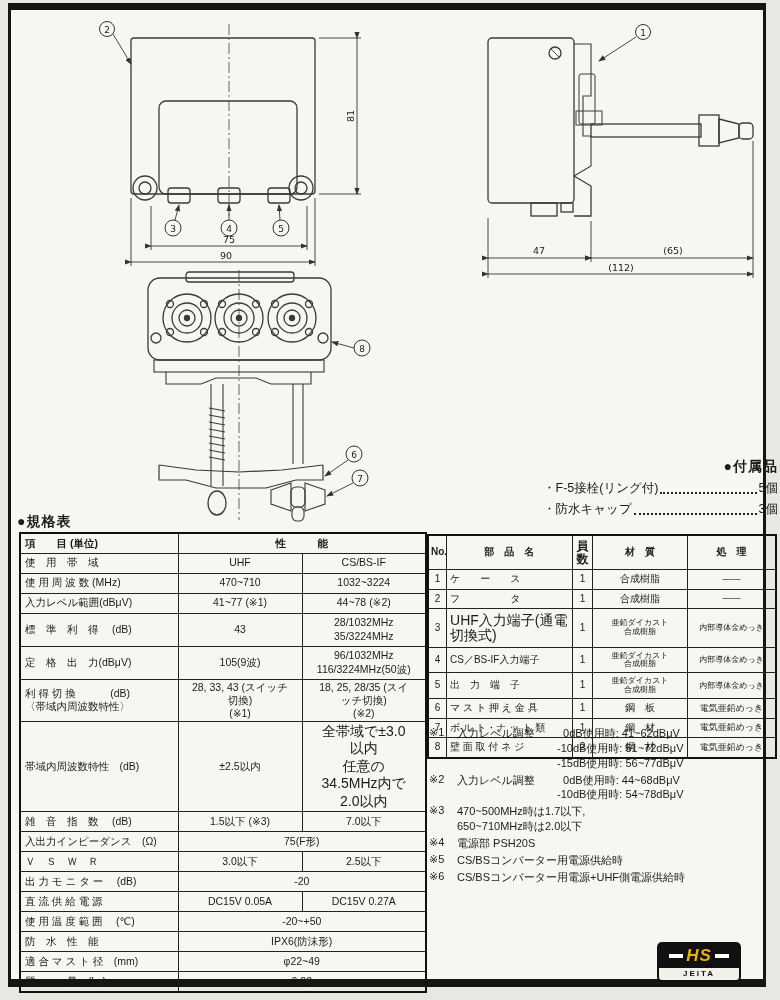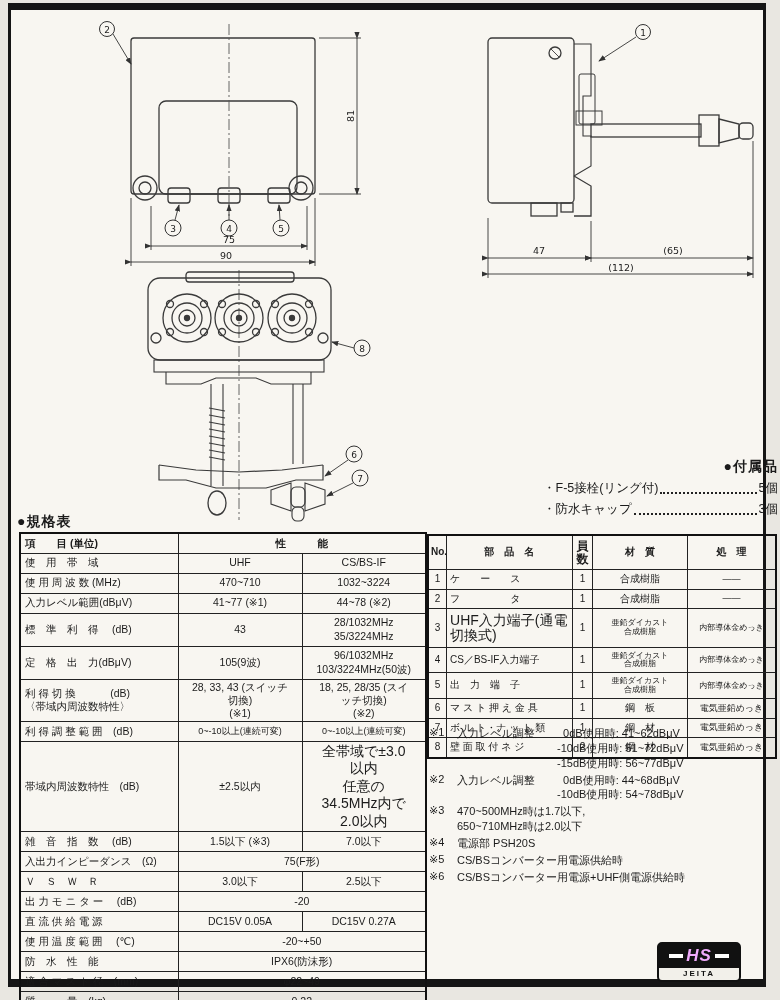--- a/index.html
+++ b/index.html
@@ -34,21 +34,21 @@
   .parts td.trt{font-size:9px;}
   
   .notes{width:345px;font-size:11px;}
   .note-row{display:flex;margin-bottom:2px;}
   .note-mark{width:28px;flex:none;}
   .note-body{white-space:pre;line-height:1.35;}
   .note-label{width:100px;flex:none;}
   
   .logo{width:84px;height:40px;border:2px solid #111;border-radius:5px;background:#111;
     box-sizing:border-box;overflow:hidden;}
-  .logo-top{height:24px;display:flex;align-items:center;justify-content:center;color:#f0abfc;}
+  .logo-top{height:24px;display:flex;align-items:center;justify-content:center;color:#eab308;}
   .logo-bar{width:14px;height:4px;background:#fff;}
   .logo-hs{font-style:italic;font-weight:bold;font-size:17px;margin:0 3px;letter-spacing:1px;}
   .logo-bottom{height:24px;background:#f2f0ea;color:#111;font-size:8px;font-weight:bold;
     text-align:center;letter-spacing:2px;line-height:12px;}
 </style>
 </head>
 <body>
 
 <div class="sheet">
 
@@ -301,34 +301,29 @@
     <tr class="tall">
       <td class="lbl">標　準　利　得　 (dB)</td>
       <td>43</td>
       <td>28/1032MHz
 35/3224MHz</td>
     </tr>
     <tr class="tall">
       <td class="lbl">定　格　出　力(dBμV)</td>
       <td>105(9波)</td>
       <td>96/1032MHz
-103/3224MHz(50波)</td>
+116/3224MHz(50波)</td>
     </tr>
     <tr class="tall">
       <td class="lbl">利 得 切 換　　　 (dB)
 〈帯域内周波数特性〉</td>
       <td>28, 33, 43 (スイッチ切換)
 (※1)</td>
       <td>18, 25, 28/35 (スイッチ切換)
 (※2)</td>
-    </tr>
-    <tr>
-      <td class="lbl">利 得 調 整 範 囲　(dB)</td>
-      <td style="font-size:9px">0~-10以上(連続可変)</td>
-      <td style="font-size:9px">0~-10以上(連続可変)</td>
     </tr>
     <tr class="tall">
       <td class="lbl">帯域内周波数特性　(dB)</td>
       <td>±2.5以内</td>
       <td style="font-size:14px">全帯域で±3.0以内
 任意の34.5MHz内で2.0以内</td>
     </tr>
     <tr>
       <td class="lbl">雑　音　指　数　 (dB)</td>
       <td>1.5以下 (※3)</td>

